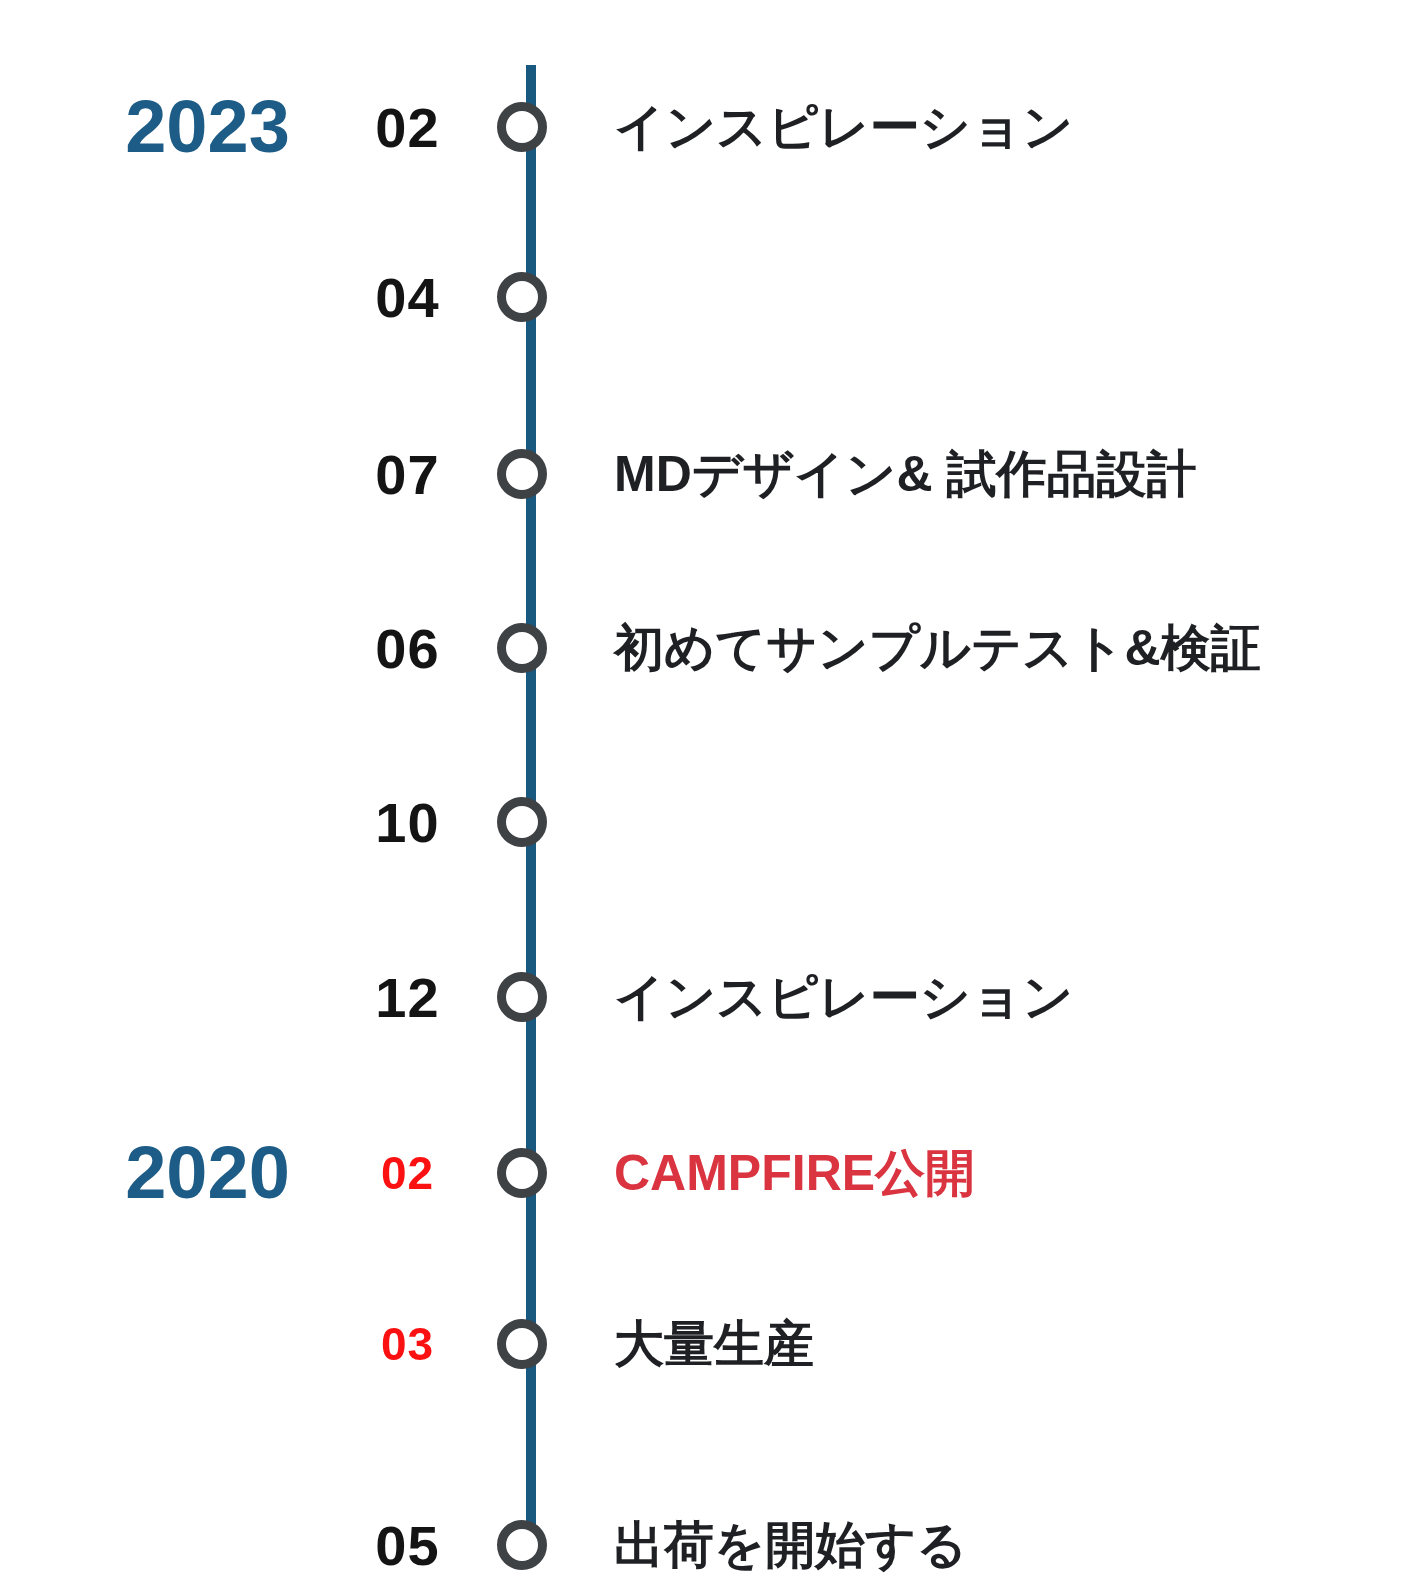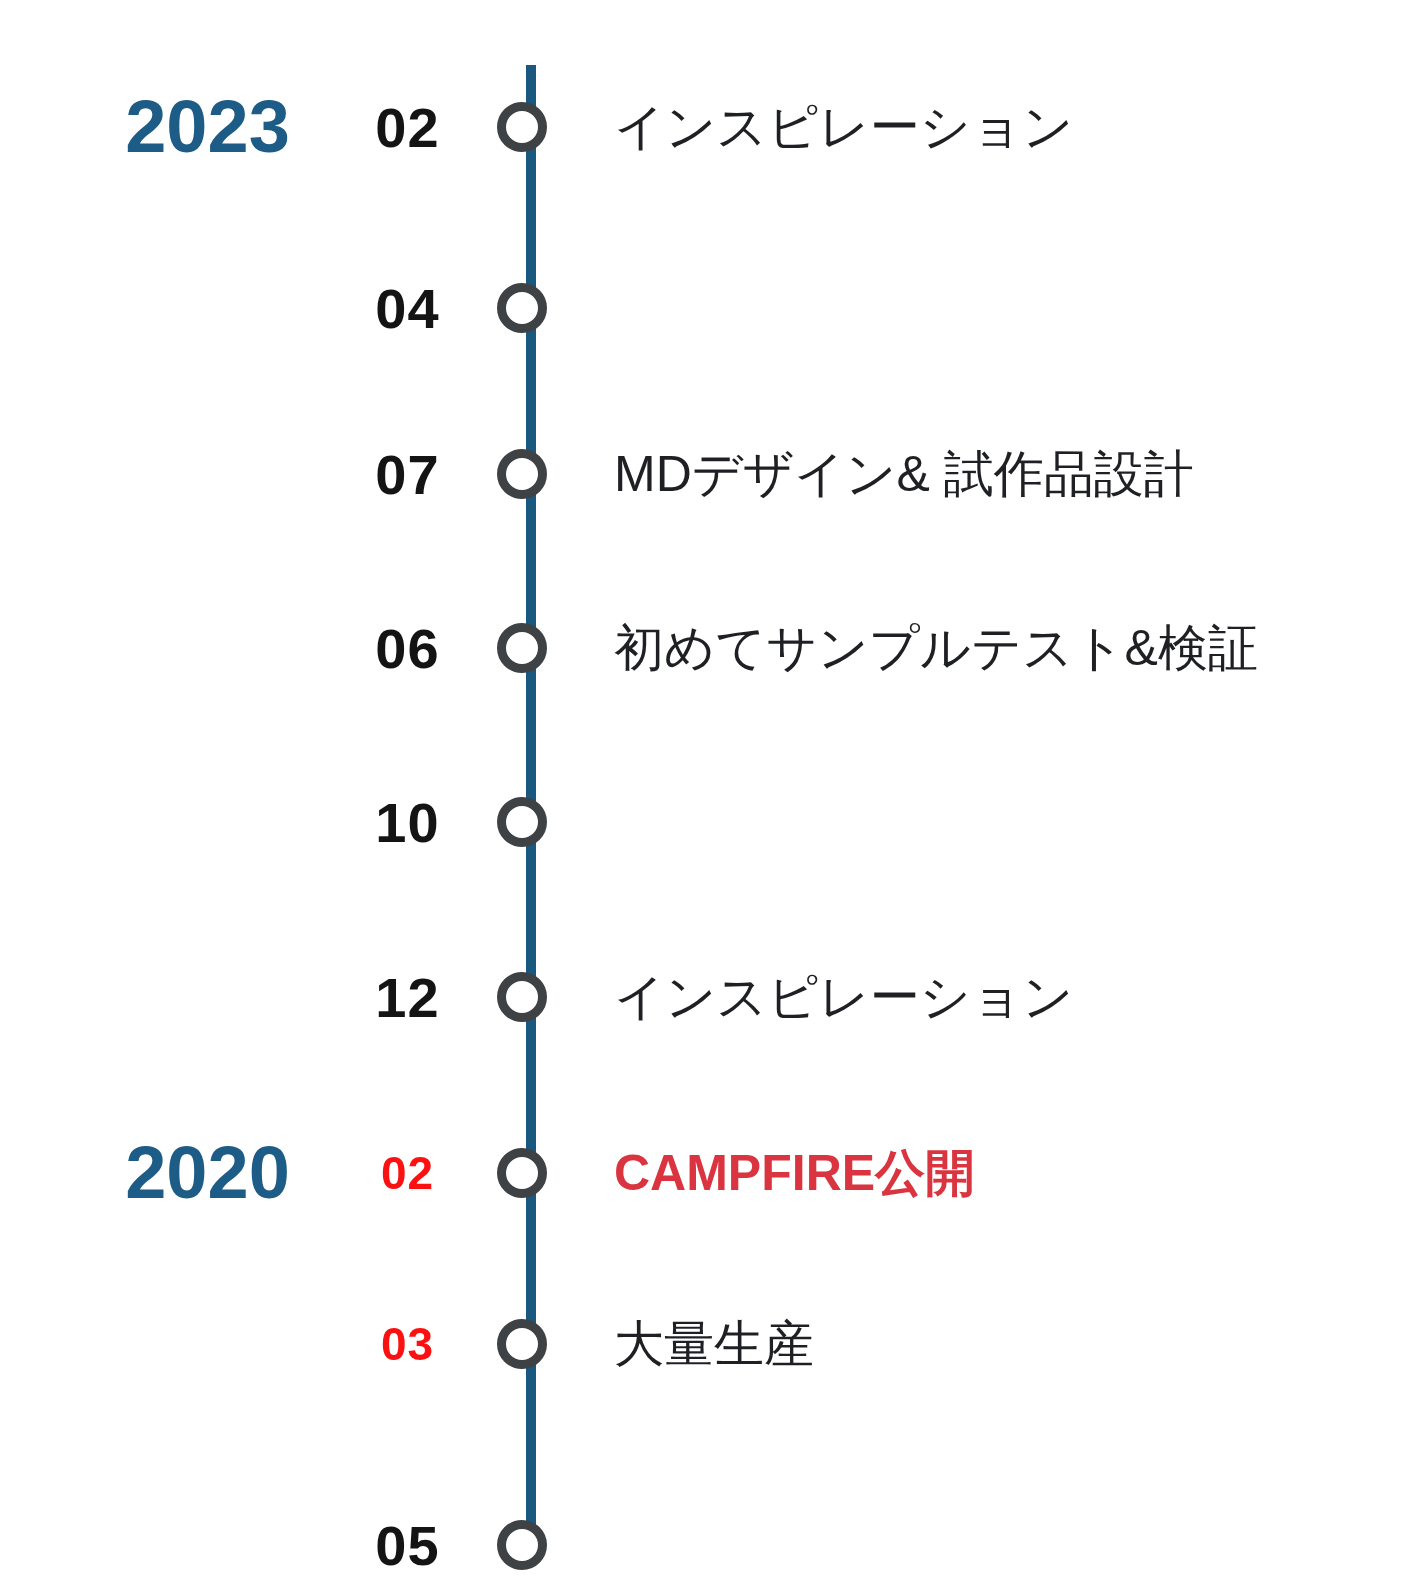--- a/index.html
+++ b/index.html
@@ -69,42 +69,42 @@
     font-size: 46px;
     color: var(--month-red);
   }
   .label {
     position: absolute;
     left: 614px;
     right: 20px;
     top: 50%;
     transform: translateY(-50%);
     font-size: 50px;
-    font-weight: 400;
+    font-weight: 700;
     color: var(--label-black);
     white-space: nowrap;
   }
   .label.red {
     color: var(--label-red);
     font-weight: bold;
   }
   .year {
     position: absolute;
     left: 90px;
     width: 235px;
     text-align: center;
     font-size: 74px;
     font-weight: bold;
     color: var(--year-blue);
     z-index: 2;
     line-height: 96px;
   }
   
   .row-0 { top: 50px; }
-  .row-1 { top: 231px; }
+  .row-1 { top: 220px; }
   .row-2 { top: 397px; }
   .row-3 { top: 571px; }
   .row-4 { top: 745px; }
   .row-5 { top: 920px; }
   .row-6 { top: 1096px; }
   .row-7 { top: 1267px; }
   .row-8 { top: 1468px; }
   .year-0 { top: 42px; }
   .year-1 { top: 1088px; }
 </style>
@@ -160,15 +160,16 @@
 
   <div class="row row-7">
     <div class="month red">03</div>
     <div class="dot"></div>
     <div class="label">大量生産</div>
   </div>
 
   <div class="row row-8">
     <div class="month">05</div>
     <div class="dot"></div>
+    <div class="label">出荷を開始する</div>
   </div>
 
 </div>
 
 </body></html>

